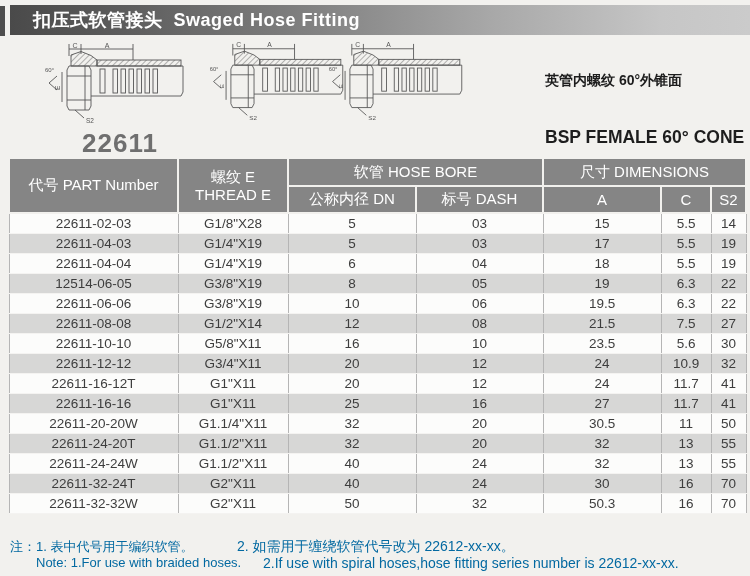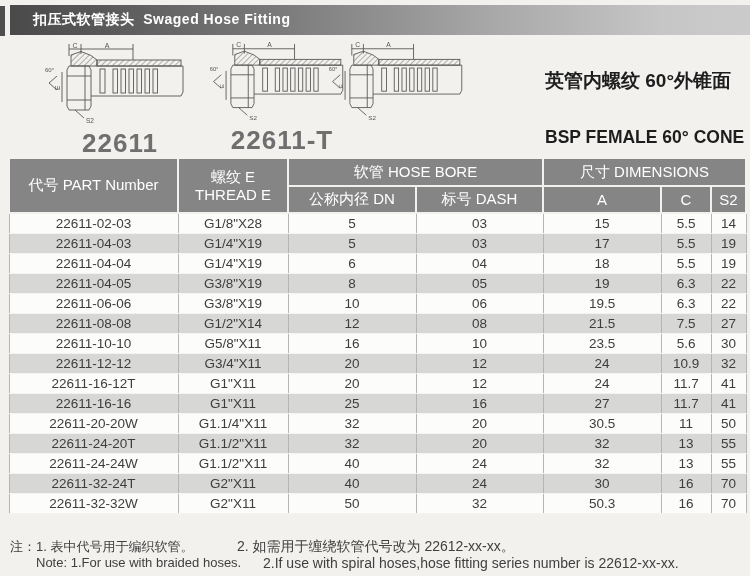--- a/index.html
+++ b/index.html
@@ -12,34 +12,34 @@
   
   .accent-block{
     position:absolute;left:0;top:6px;width:5px;height:30px;background:#4e4e4e;
   }
   .header-bar{
     position:absolute;left:10px;top:5px;width:740px;height:30px;
     background:linear-gradient(90deg,#4a4a4a 0%,#585858 12%,#7d7d7d 38%,#a8a8a8 65%,#c6c6c6 88%,#cbcbcb 100%);
     display:flex;align-items:center;
   }
   .header-title{
-    color:#ffffff;font-size:14px;font-weight:bold;letter-spacing:.5px;
+    color:#ffffff;font-size:18px;font-weight:bold;letter-spacing:.5px;
     padding-left:23px;white-space:pre;
   }
   
   .figure{position:absolute;top:42px;text-align:center;}
   .figure svg{display:block;margin:0 auto;}
   .figure-caption{
     margin-top:2px;font-size:26px;font-weight:bold;color:#6f6f6f;letter-spacing:1px;
   }
   #fig-1{left:30px;width:180px;}
   #fig-2{left:196px;width:172px;}
   #fig-3{left:316px;width:170px;}
   .side-note{position:absolute;left:545px;top:70px;color:#1d1d1d;}
-  .side-note .zh{font-size:19px;font-weight:600;line-height:21px;}
+  .side-note .zh{font-size:14px;font-weight:600;line-height:21px;}
   .side-note .en{font-size:17.5px;font-weight:600;line-height:21px;margin-top:36px;}
   
   .spec-table{
     position:absolute;left:8px;top:157px;width:737px;
     border-collapse:collapse;table-layout:fixed;
     font-size:13.5px;color:#3d3d3d;
   }
   .spec-table th{
     background:#858585;color:#ffffff;font-weight:normal;font-size:15px;
     border:2px solid #f2f1ee;padding:0;text-align:center;vertical-align:middle;
@@ -48,21 +48,21 @@
   .spec-table thead tr:nth-child(2) th{height:25px;}
   .spec-table td{
     height:19px;padding:0;text-align:center;vertical-align:middle;
     border-right:1px solid #b5b5b5;border-left:1px solid #b5b5b5;
     border-bottom:1px solid #f4f3f1;
     background:#fcfcfb;
   }
   .spec-table tbody tr:nth-child(even) td{background:#d7d7d6;}
   .th-2line{line-height:18px;}
   
-  .notes{position:absolute;left:10px;top:538px;width:735px;color:#404040;}
+  .notes{position:absolute;left:10px;top:538px;width:735px;color:#0369a1;}
   .note-line{position:relative;height:16px;}
   .note-col1{position:absolute;left:0;top:0;font-size:13px;}
   .note-col2{position:absolute;left:227px;top:0;font-size:14px;}
   .note-line.en{top:1px;margin-left:26px;}
   .note-line .note-col1,.note-line .note-col2{white-space:nowrap;}
 </style>
 </head>
 <body>
 
 <svg width="0" height="0" style="position:absolute" aria-hidden="true">
@@ -129,21 +129,20 @@
 <div class="figure" id="fig-1">
   <svg width="152" height="84" viewBox="0 0 150 84">
       <use href="#fitting-symbol"></use>
     </svg>
   <div class="figure-caption">22611</div>
 </div>
 <div class="figure" id="fig-2">
   <svg width="146" height="81" viewBox="0 0 150 84">
       <use href="#fitting-symbol"></use>
     </svg>
-  <div class="figure-caption">22611-T</div>
 </div>
 <div class="figure" id="fig-3">
   <svg width="146" height="81" viewBox="0 0 150 84">
       <use href="#fitting-symbol"></use>
     </svg>
 </div>
 
 <div class="side-note">
   <div class="zh">英管内螺纹 60°外锥面</div>
   <div class="en">BSP FEMALE 60° CONE</div>
@@ -199,21 +198,21 @@
       <tr>
         <td>22611-04-04</td>
         <td>G1/4"X19</td>
         <td>6</td>
         <td>04</td>
         <td>18</td>
         <td>5.5</td>
         <td>19</td>
       </tr>
       <tr>
-        <td>22611-04-05</td>
+        <td>12514-06-05</td>
         <td>G3/8"X19</td>
         <td>8</td>
         <td>05</td>
         <td>19</td>
         <td>6.3</td>
         <td>22</td>
       </tr>
       <tr>
         <td>22611-06-06</td>
         <td>G3/8"X19</td>

